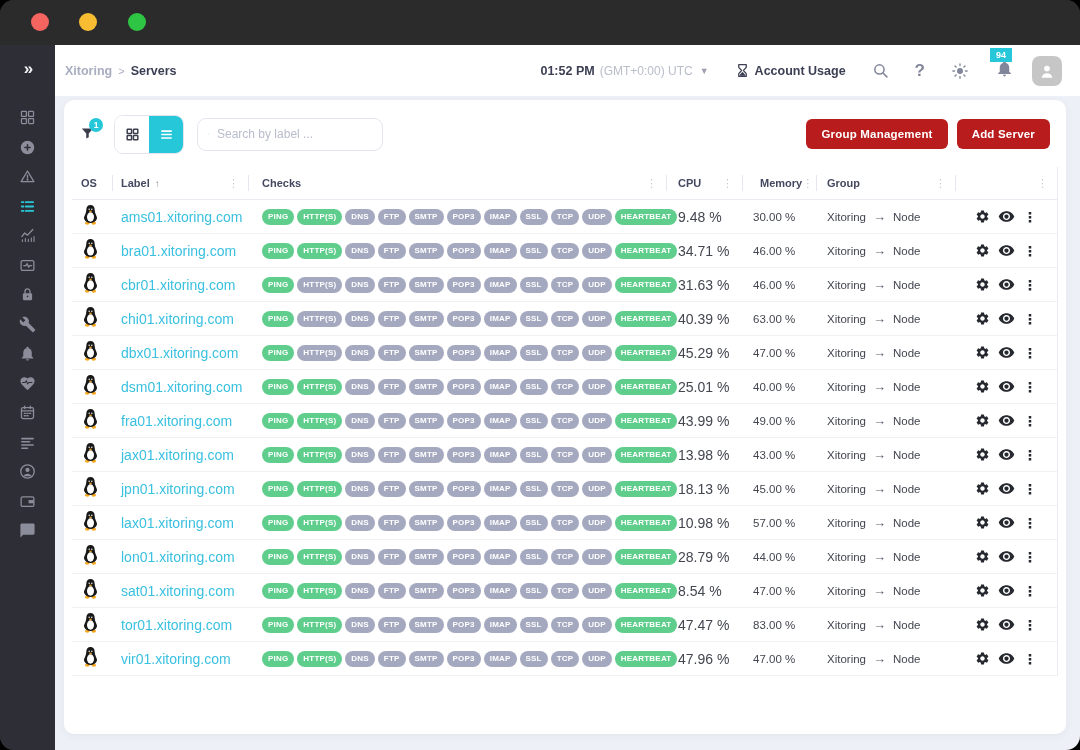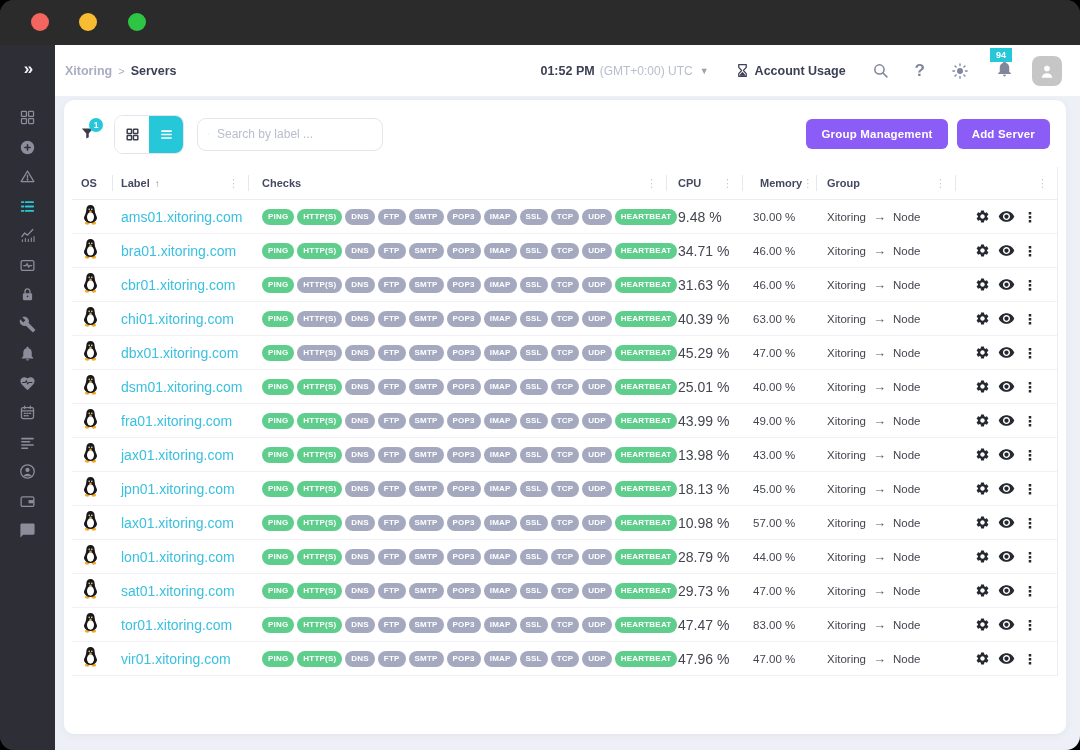--- a/index.html
+++ b/index.html
@@ -45,21 +45,21 @@
   .filter { position:relative; cursor:pointer; margin-top:2px; }
   .filter-badge { position:absolute; top:-8px; right:-8px; background:#25c7d9; color:#fff; width:14px; height:14px; border-radius:50%; font-size:8.5px; font-weight:700; display:flex; align-items:center; justify-content:center; }
   .view-toggle { margin-left:19px; display:flex; border:1px solid #e3e5ee; border-radius:9px; overflow:hidden; height:39px; }
   .vt-btn { width:34px; display:flex; align-items:center; justify-content:center; cursor:pointer; }
   .vt-grid { background:#fff; color:#3a3d4a; }
   .vt-list { background:#25c7d9; color:#fff; }
   .search-box { margin-left:13px; width:186px; height:33px; border:1px solid #e4e6ee; border-radius:9px; display:flex; align-items:center; padding:0 10px; gap:8px; background:#fff; }
   .search-box input { border:none; outline:none; flex:1; font-size:12px; color:#50546a; font-family:inherit; background:transparent; }
   .search-box input::placeholder { color:#b9bdcc; }
   .toolbar-btns { margin-left:auto; display:flex; gap:9px; }
-  .btn { background:#8b5cf6; color:#fff; font-size:11.5px; font-weight:700; padding:0 15px; height:30px; border:none; border-radius:6px; cursor:pointer; font-family:inherit; letter-spacing:.2px; }
+  .btn { background:#b91c1c; color:#fff; font-size:11.5px; font-weight:700; padding:0 15px; height:30px; border:none; border-radius:6px; cursor:pointer; font-family:inherit; letter-spacing:.2px; }
 
   
   .table { margin-top:13px; border-right:1px solid #ececf2; }
   .thead, .trow { display:grid; grid-template-columns:40px 136px 418px 76px 74px 139px 1fr; align-items:center; }
   .thead { height:33px; border-bottom:1px solid #ececf2; color:#454960; font-size:11px; font-weight:700; }
   .th { position:relative; height:100%; display:flex; align-items:center; }
   .th + .th::before { content:''; position:absolute; left:0; top:8px; bottom:8px; width:1px; background:#e7e8ef; }
   .th-os { padding-left:9px; }
   .th-label { padding-left:9px; }
   .th-checks { padding-left:14px; }
@@ -872,21 +872,21 @@
                     <span class="badge off">DNS</span>
                     <span class="badge off">FTP</span>
                     <span class="badge off">SMTP</span>
                     <span class="badge off">POP3</span>
                     <span class="badge off">IMAP</span>
                     <span class="badge off">SSL</span>
                     <span class="badge off">TCP</span>
                     <span class="badge off">UDP</span>
                     <span class="badge on">HEARTBEAT</span>
                   </div>
-                  <div class="td td-cpu">29.73 %</div>
+                  <div class="td td-cpu">8.54 %</div>
                   <div class="td td-mem">47.00 %</div>
                   <div class="td td-group">
                     <span>Xitoring</span>
                     <span class="garrow">→</span>
                     <span>Node</span>
                   </div>
                   <div class="td td-actions">
                     <span class="act">
                       <svg viewBox="0 0 24 24" width="15" height="15" fill="currentColor">
                         <path d="M19.14 12.94c.04-.3.06-.61.06-.94s-.02-.64-.07-.94l2.03-1.58a.49.49 0 0 0 .12-.61l-1.92-3.32a.488.488 0 0 0-.59-.22l-2.39.96c-.5-.38-1.03-.7-1.62-.94l-.36-2.54a.484.484 0 0 0-.48-.41h-3.84c-.24 0-.43.17-.47.41l-.36 2.54c-.59.24-1.13.57-1.62.94l-2.39-.96c-.22-.08-.47 0-.59.22L2.74 8.87c-.12.21-.08.47.12.61l2.03 1.58c-.05.3-.09.63-.09.94s.02.64.07.94l-2.03 1.58a.49.49 0 0 0-.12.61l1.92 3.32c.12.22.37.29.59.22l2.39-.96c.5.38 1.03.7 1.62.94l.36 2.54c.05.24.24.41.48.41h3.84c.24 0 .44-.17.47-.41l.36-2.54c.59-.24 1.13-.56 1.62-.94l2.39.96c.22.08.47 0 .59-.22l1.92-3.32c.12-.22.07-.47-.12-.61l-2.01-1.58zM12 15.6c-1.98 0-3.6-1.62-3.6-3.6s1.62-3.6 3.6-3.6 3.6 1.62 3.6 3.6-1.62 3.6-3.6 3.6z"></path>

